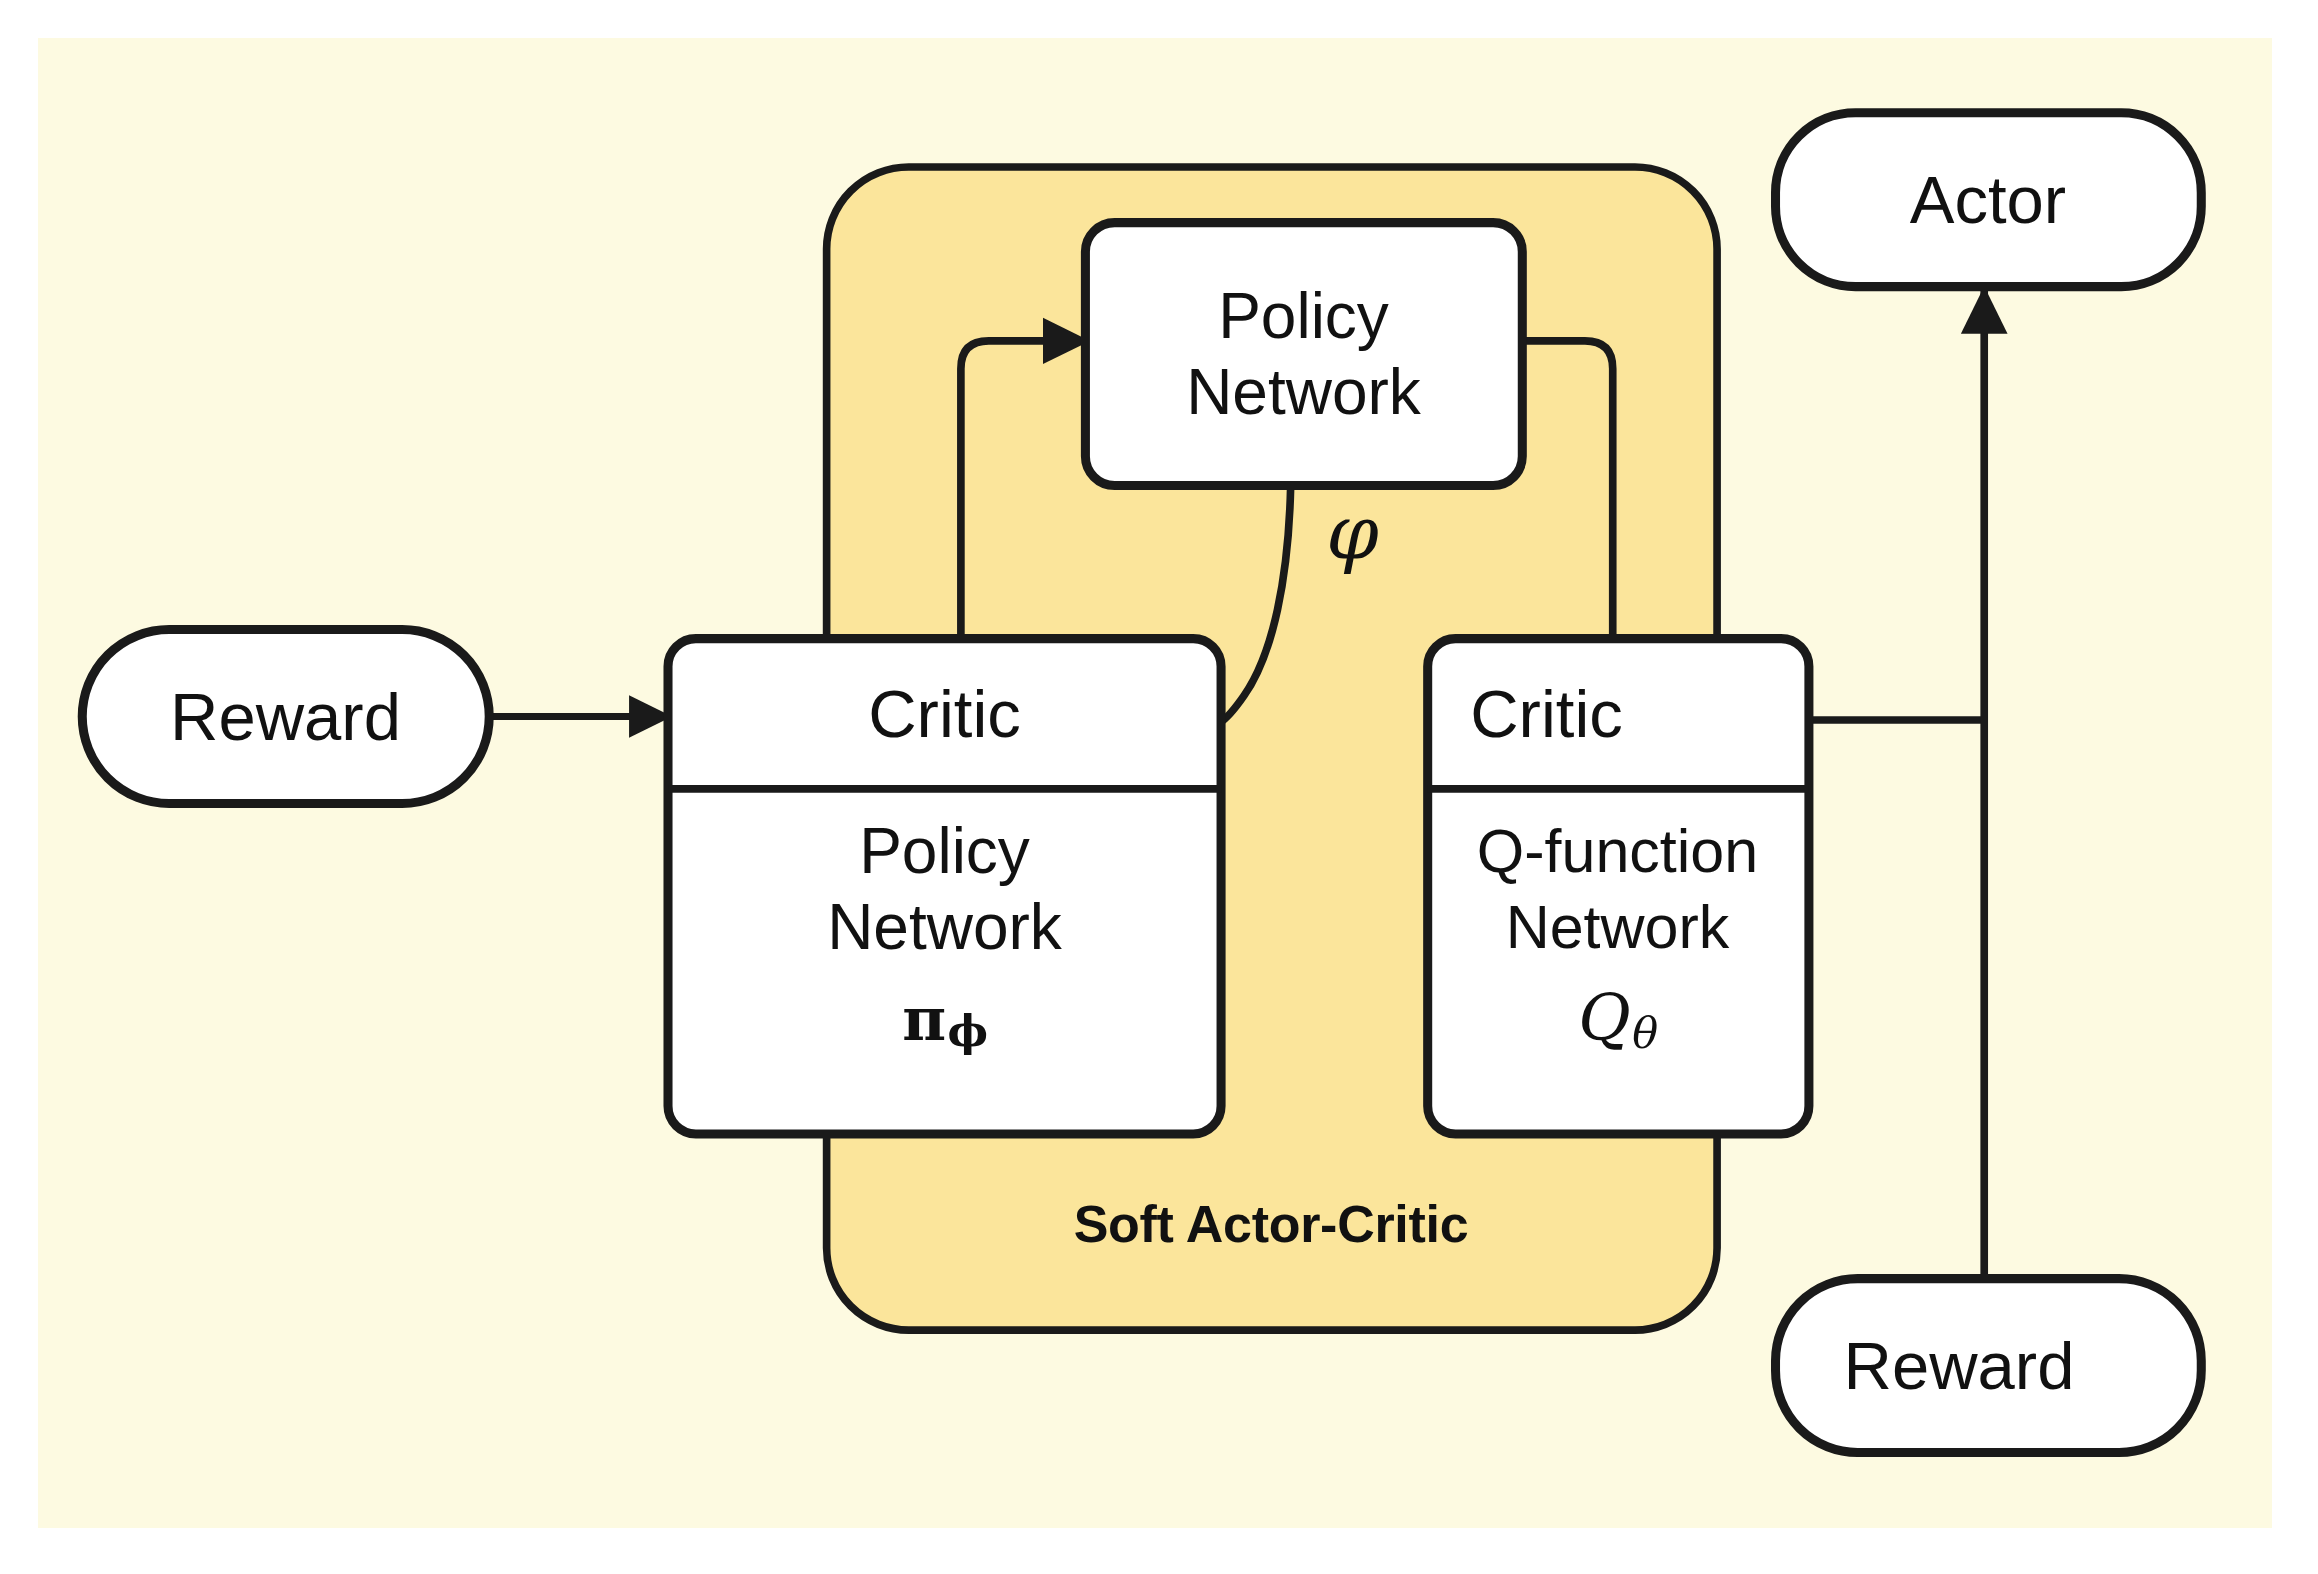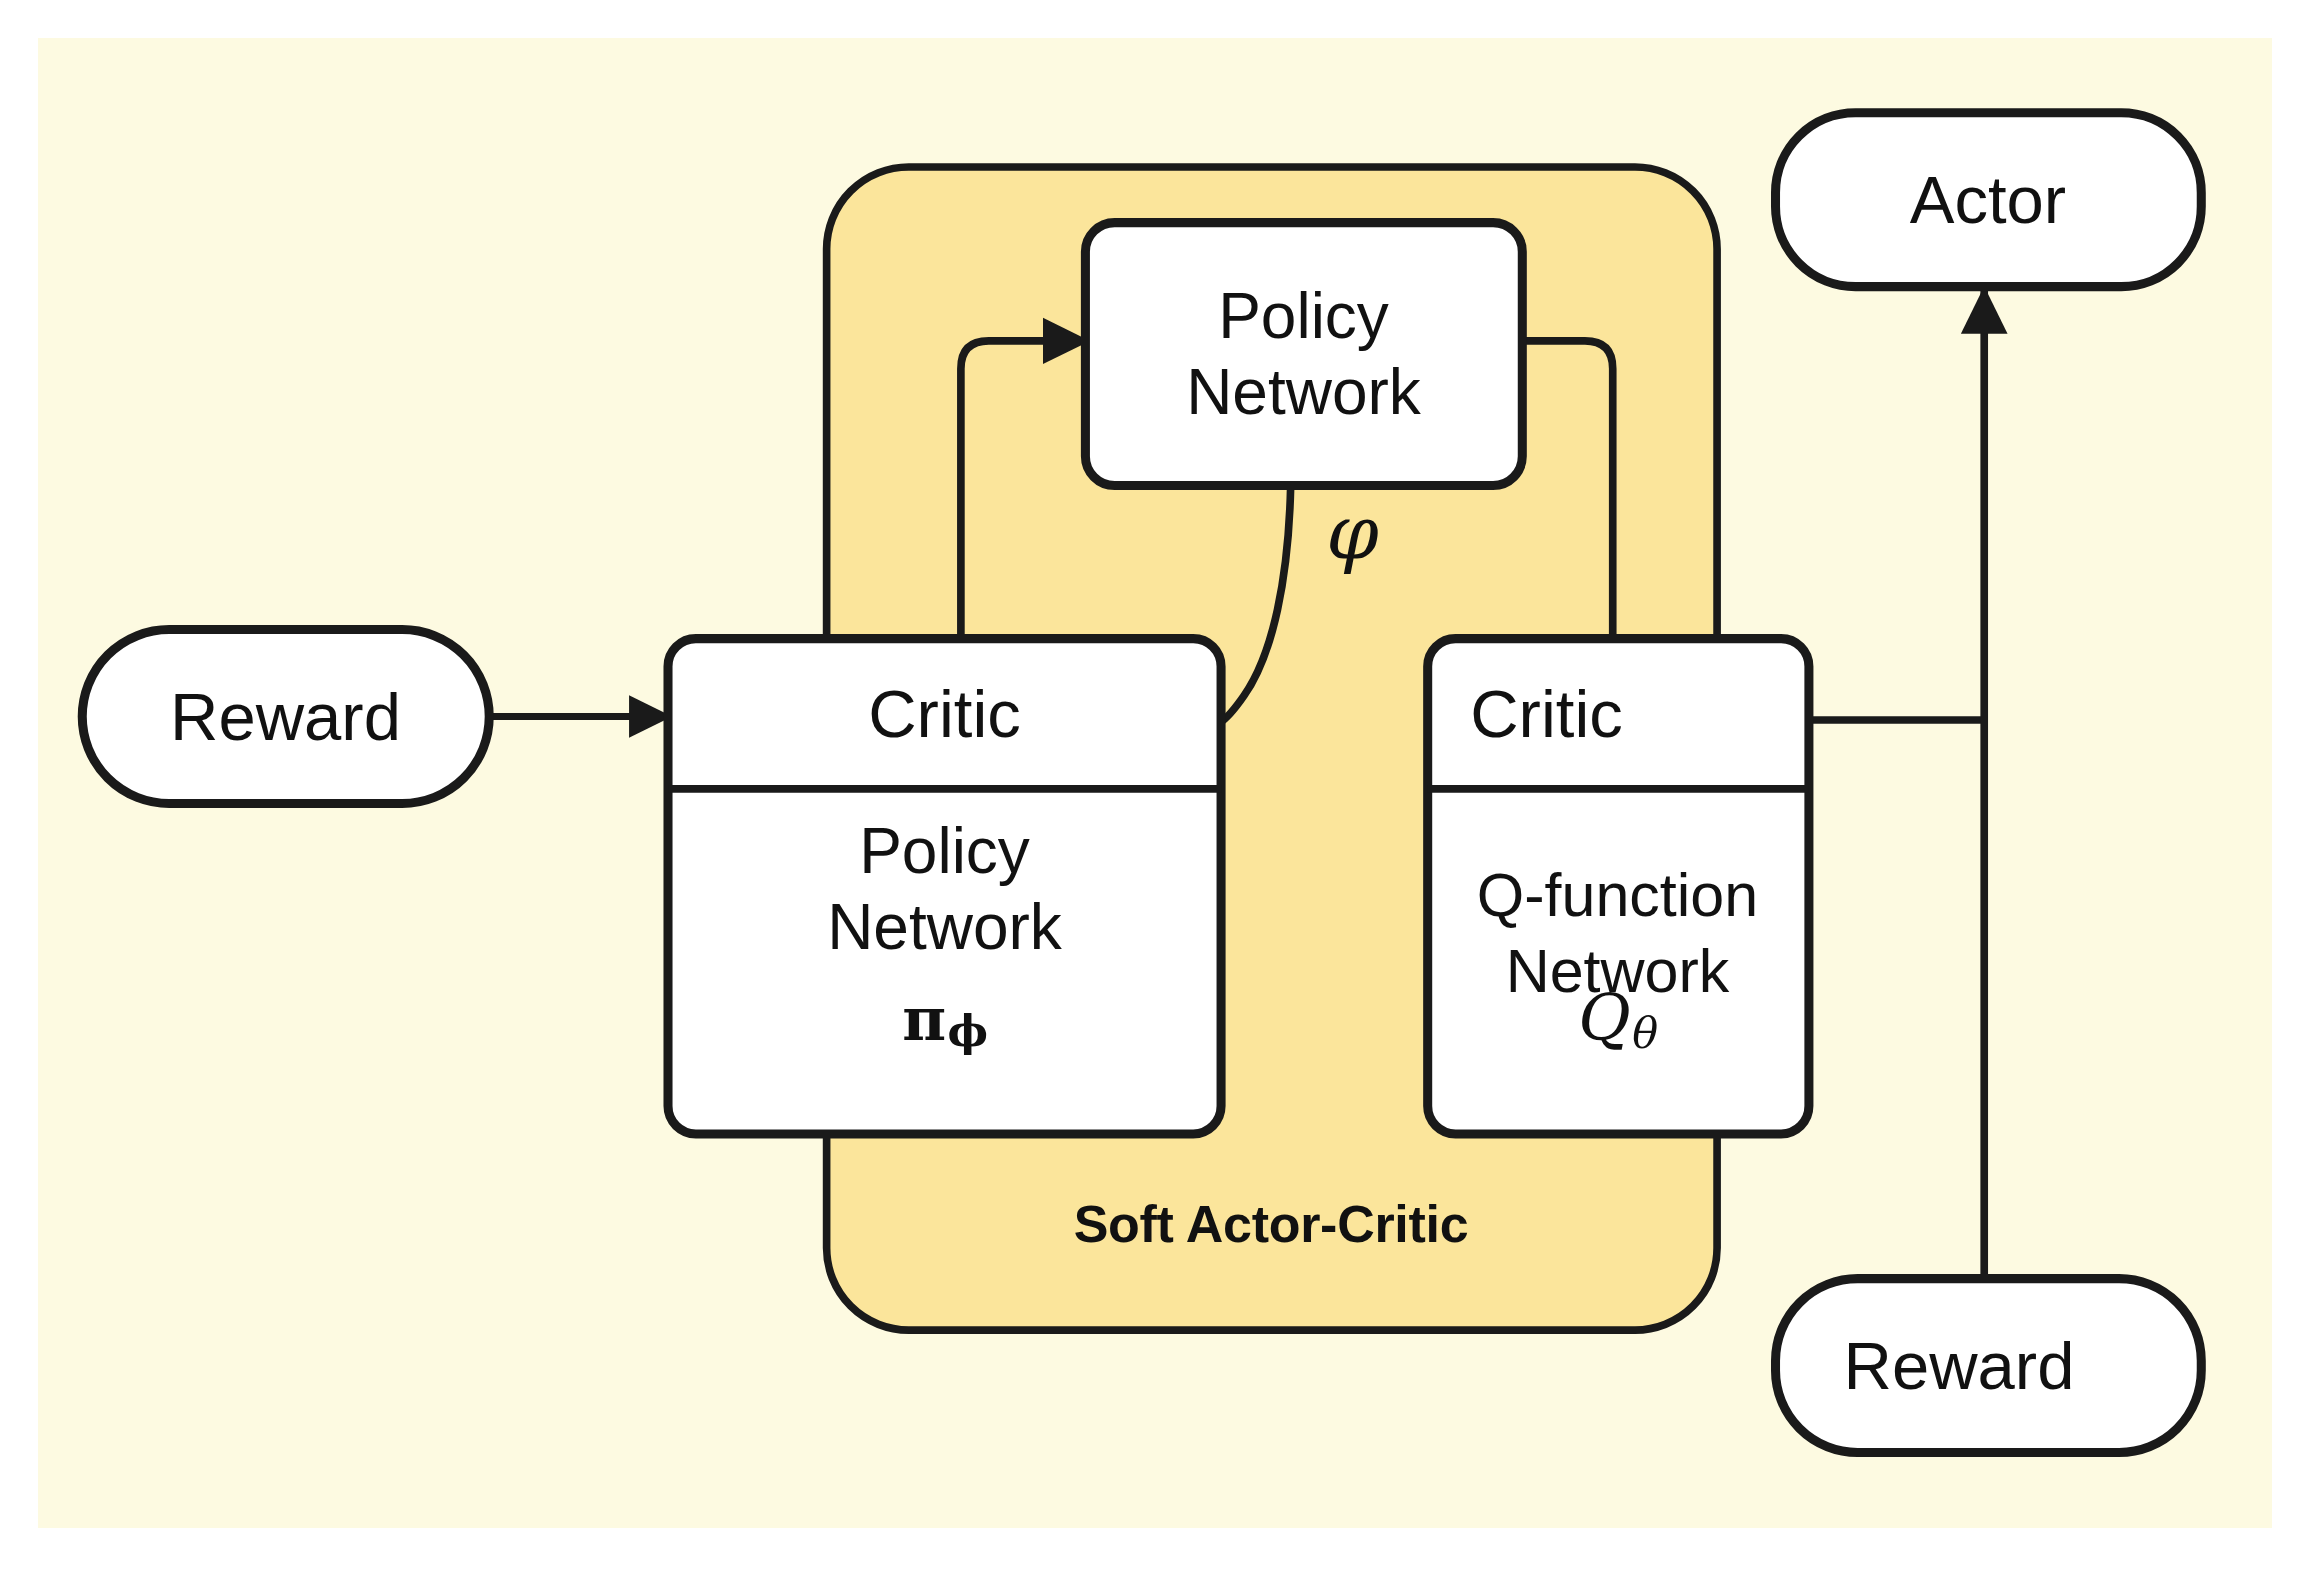--- a/index.html
+++ b/index.html
@@ -39,21 +39,21 @@
     align-items: center;
     justify-content: center;
     text-align: center;
     color: #111111;
     line-height: 1.08;
     pointer-events: none;
     white-space: pre-line;
   }
   .lbl-xl  { font-size: 67px; }
   .lbl-lg  { font-size: 64px; }
-  .lbl-md  { font-size: 61px; margin-top: 44px; }
+  .lbl-md  { font-size: 61px; }
   .lbl-group { font-size: 52px; font-weight: bold; letter-spacing: -0.3px; }
   .greek  { font-family: "DejaVu Serif", serif; font-style: italic; }
   .greek-b { font-family: "DejaVu Serif", serif; font-weight: bold; }
 </style>
 </head>
 <body>
 
 <div id="stage">
 
   <div id="canvas"></div>

